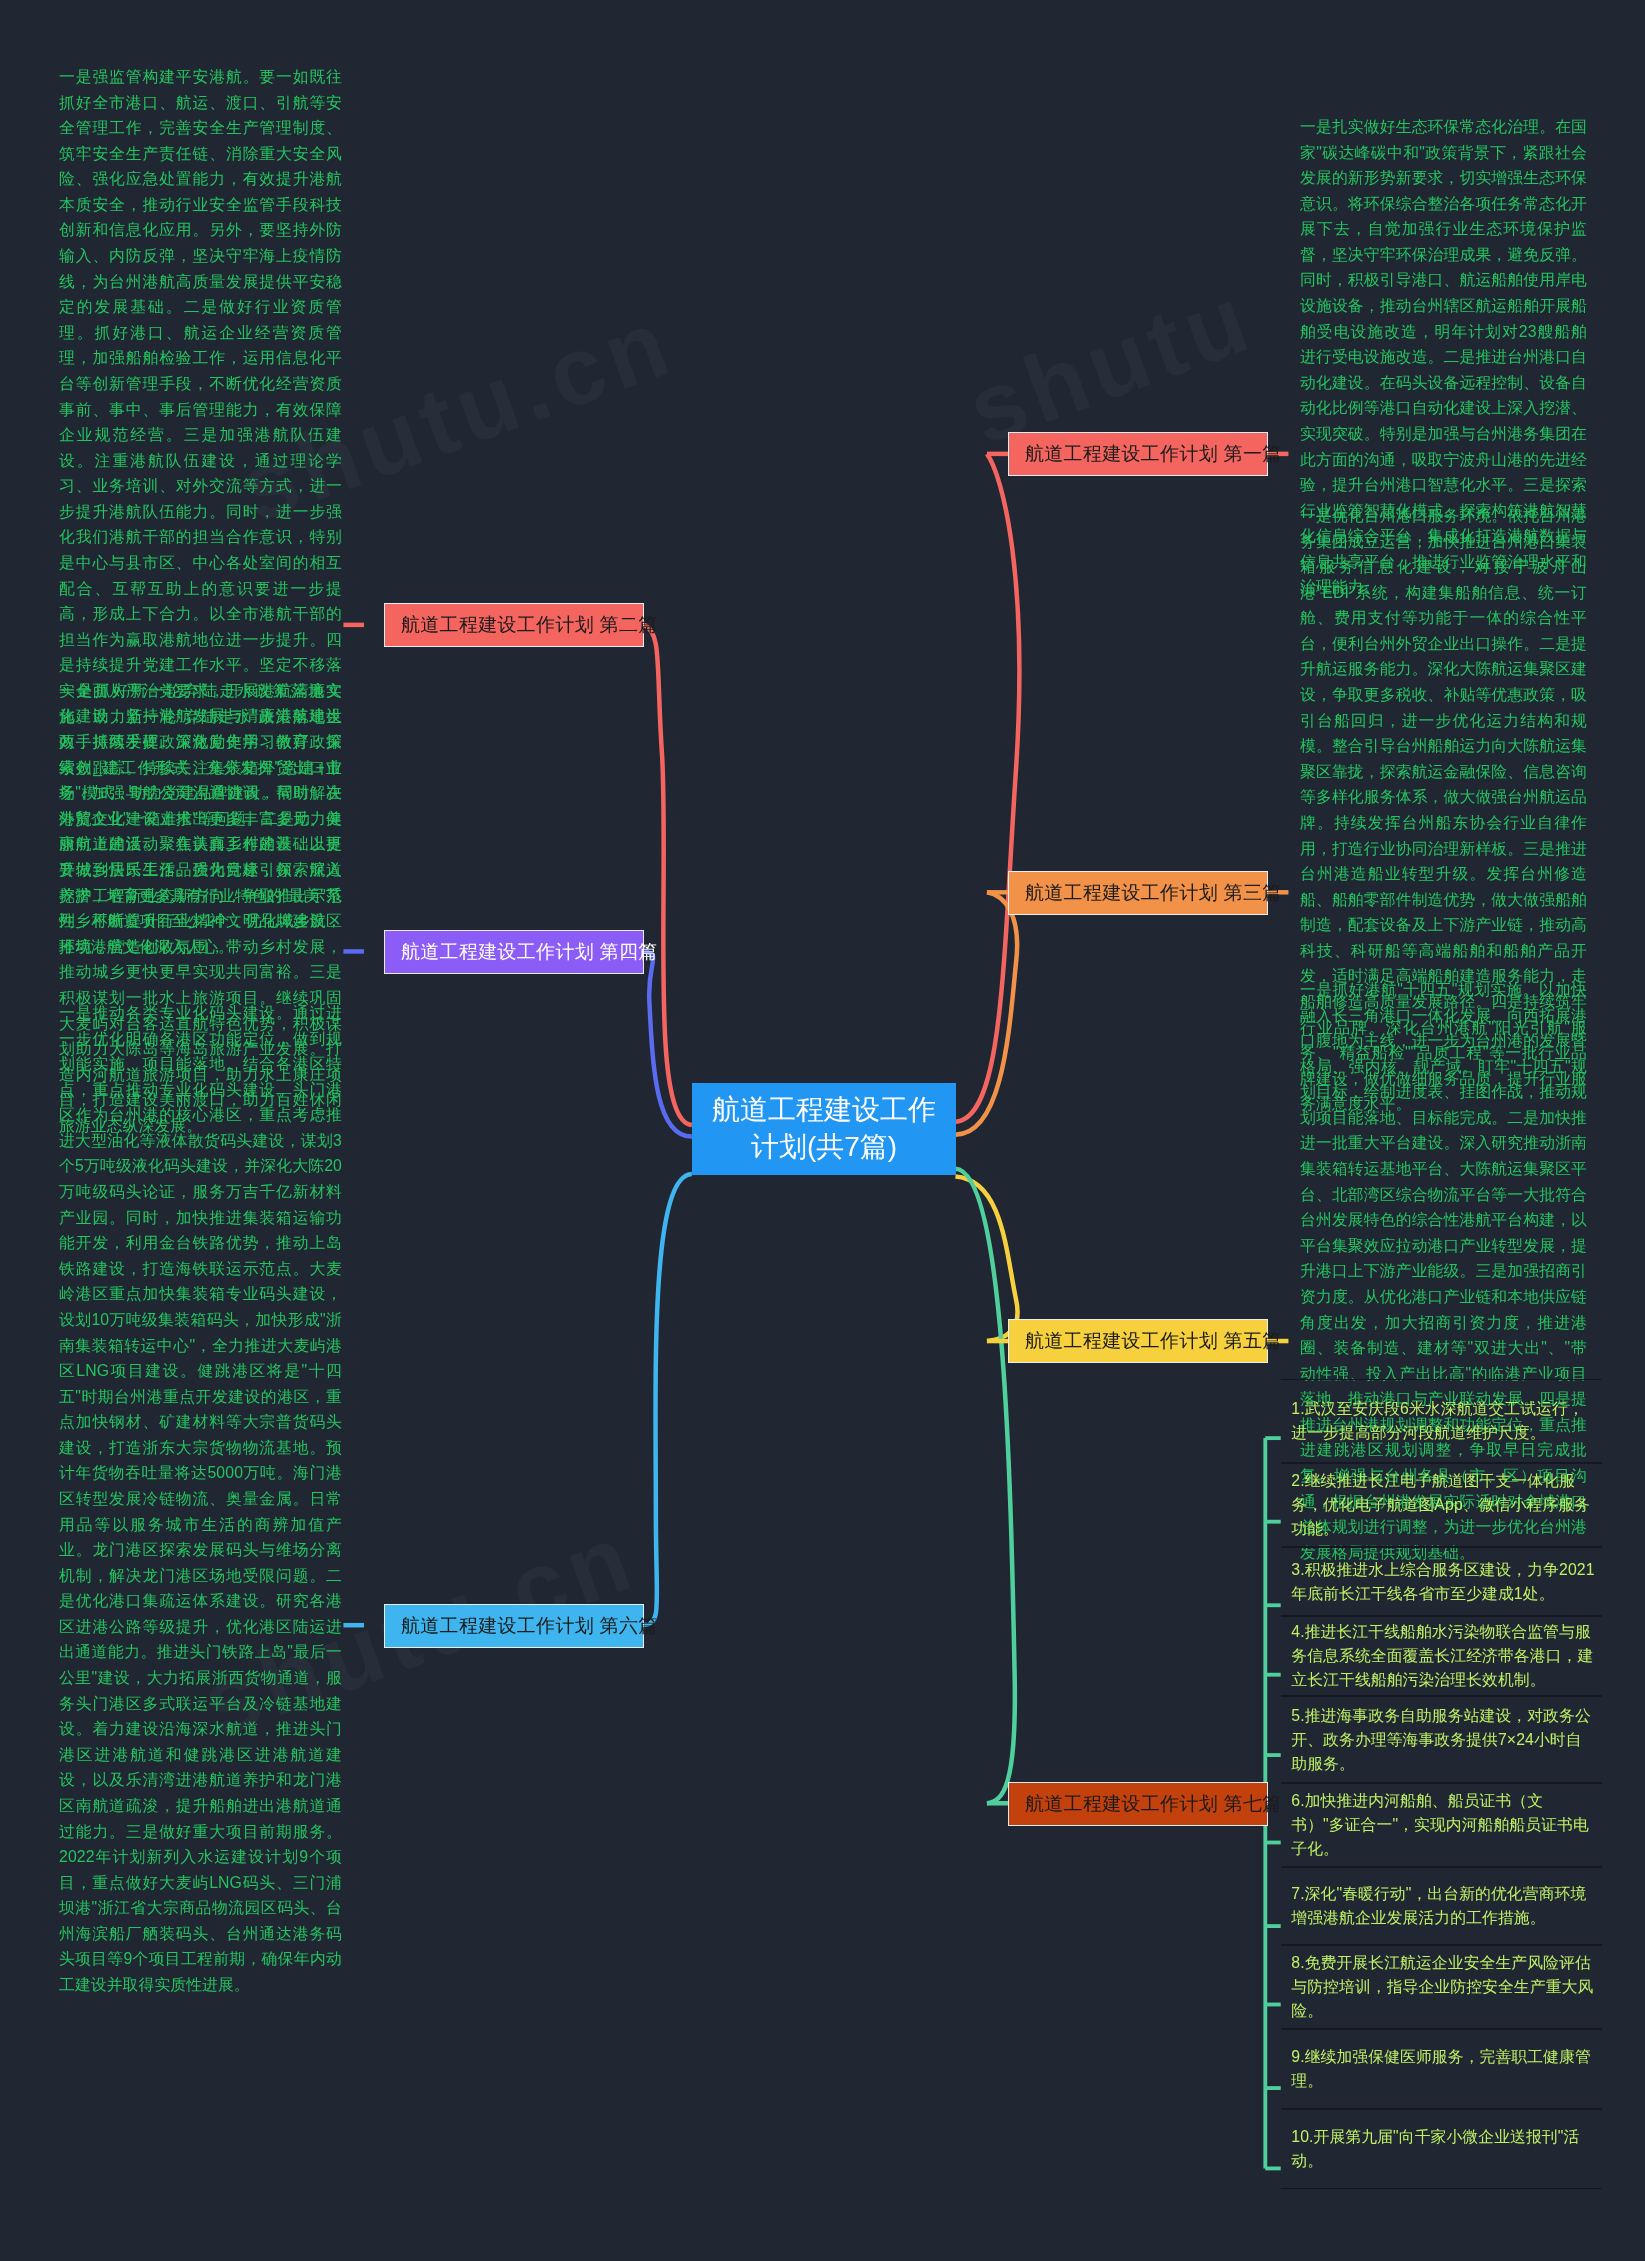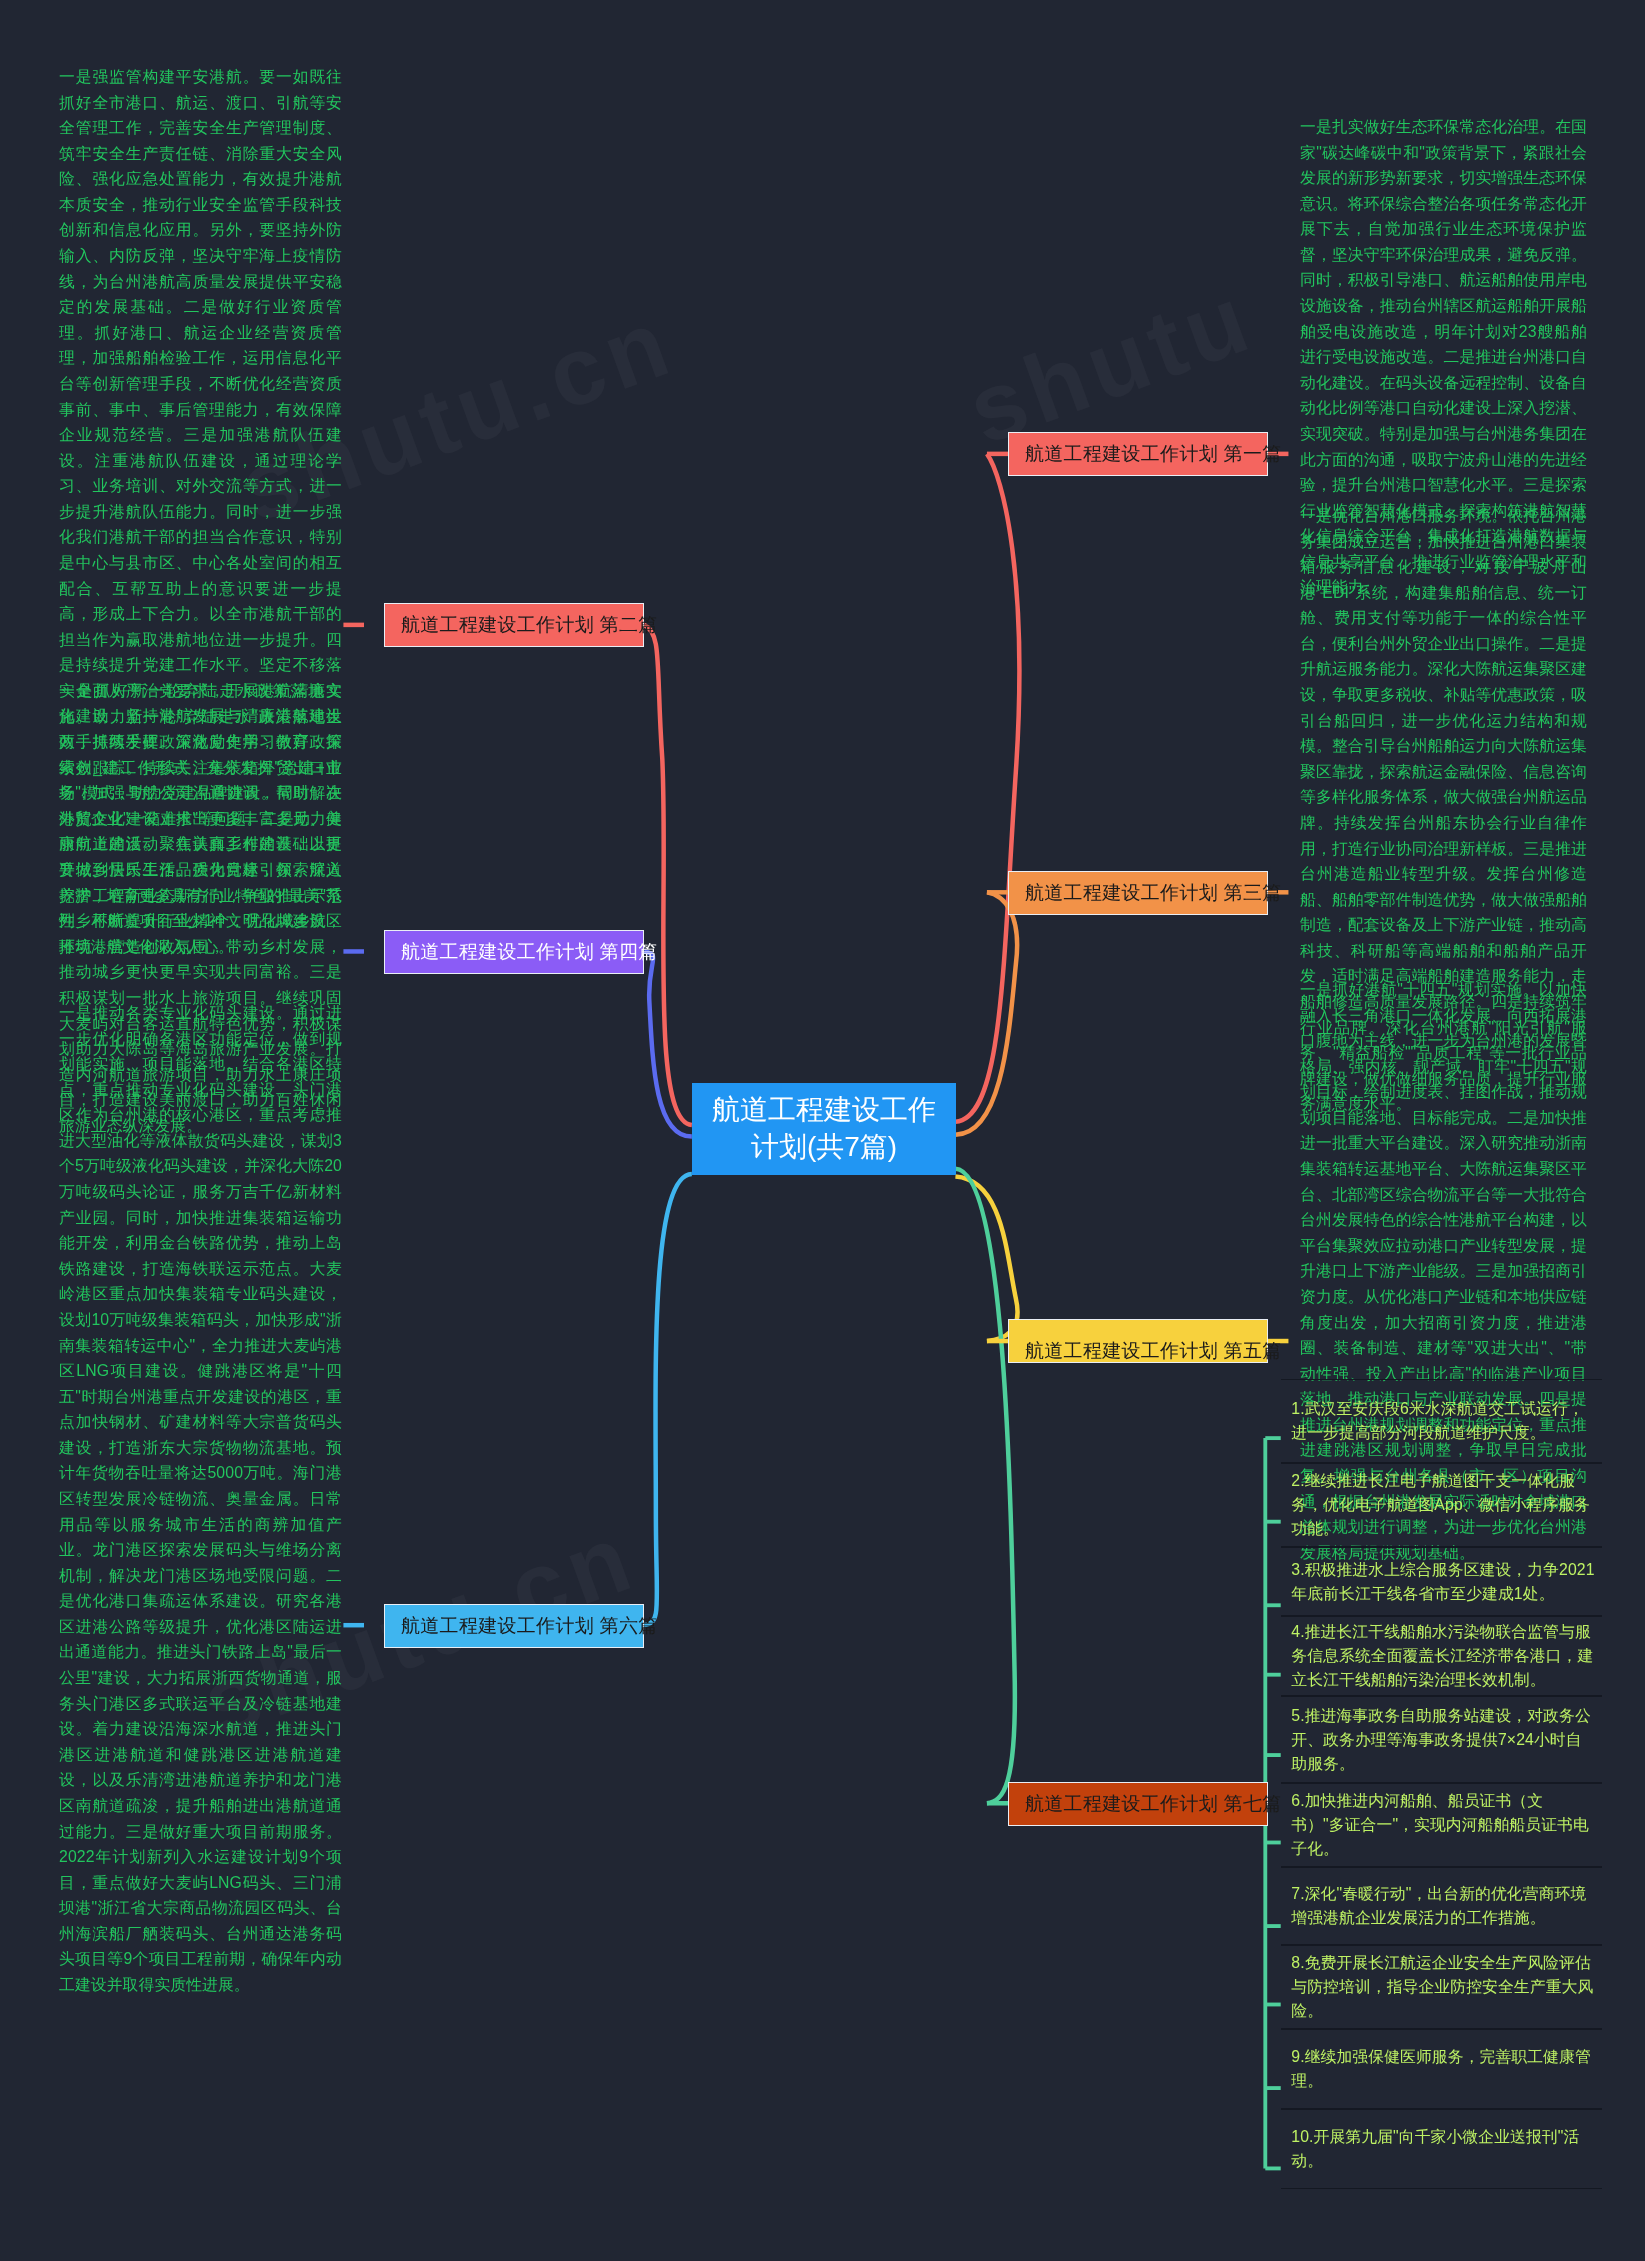--- a/index.html
+++ b/index.html
@@ -177,21 +177,21 @@
   </div>
 
   <div class="branch" style="left:1008px; top:871px; background:#f29248;">
     <span>航道工程建设工作计划 第三篇</span>
   </div>
 
   <div class="branch light-text" style="left:384px; top:930px; background:#8b5cf6;">
     <span>航道工程建设工作计划 第四篇</span>
   </div>
 
-  <div class="branch" style="left:1008px; top:1319px; background:#f7d13d;align-items:flex-end;">
+  <div class="branch" style="left:1008px; top:1319px; background:#f7d13d;">
     <span>航道工程建设工作计划 第五篇</span>
   </div>
 
   <div class="branch" style="left:384px; top:1604px; background:#3fb5ef;">
     <span>航道工程建设工作计划 第六篇</span>
   </div>
 
   <div class="branch" style="left:1008px; top:1782px; background:#c2410c;">
     <span>航道工程建设工作计划 第七篇</span>
   </div>

